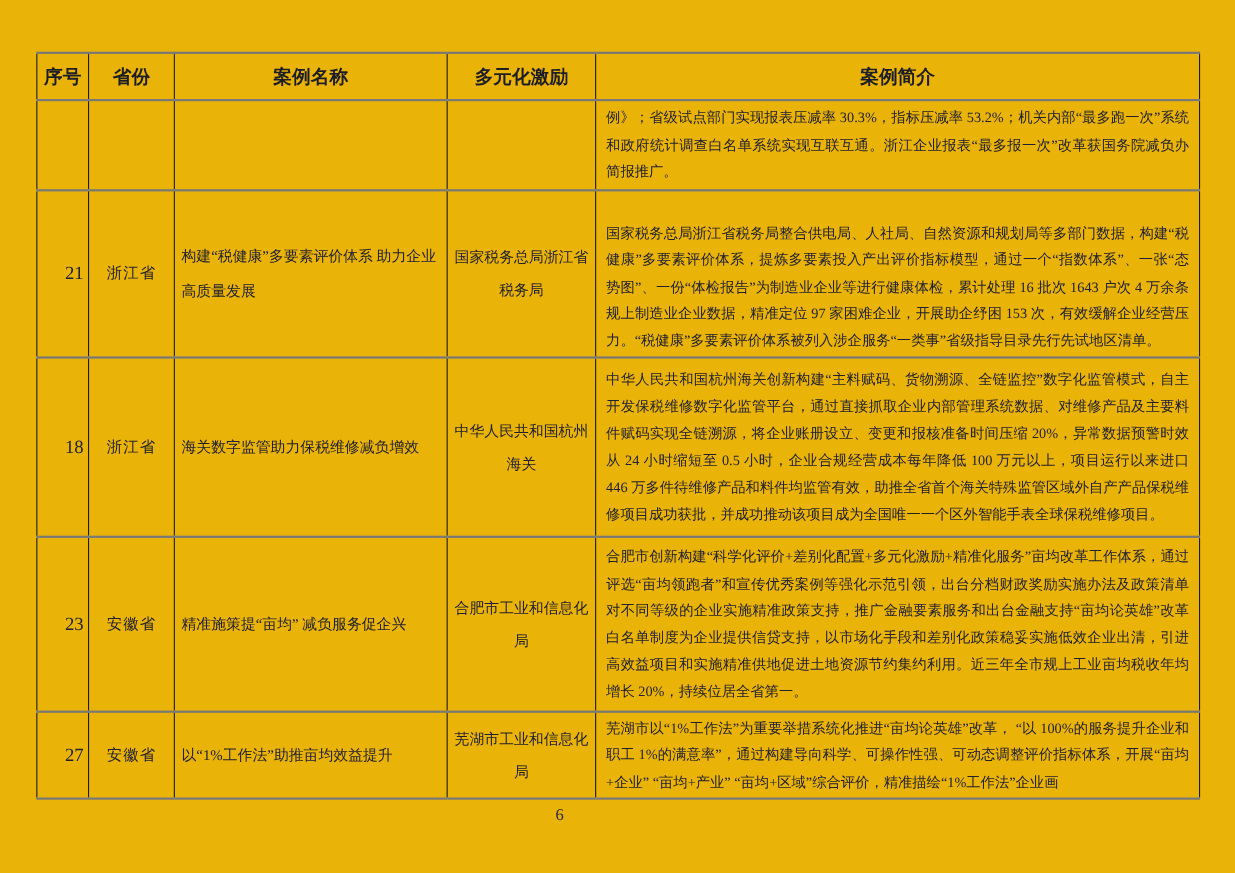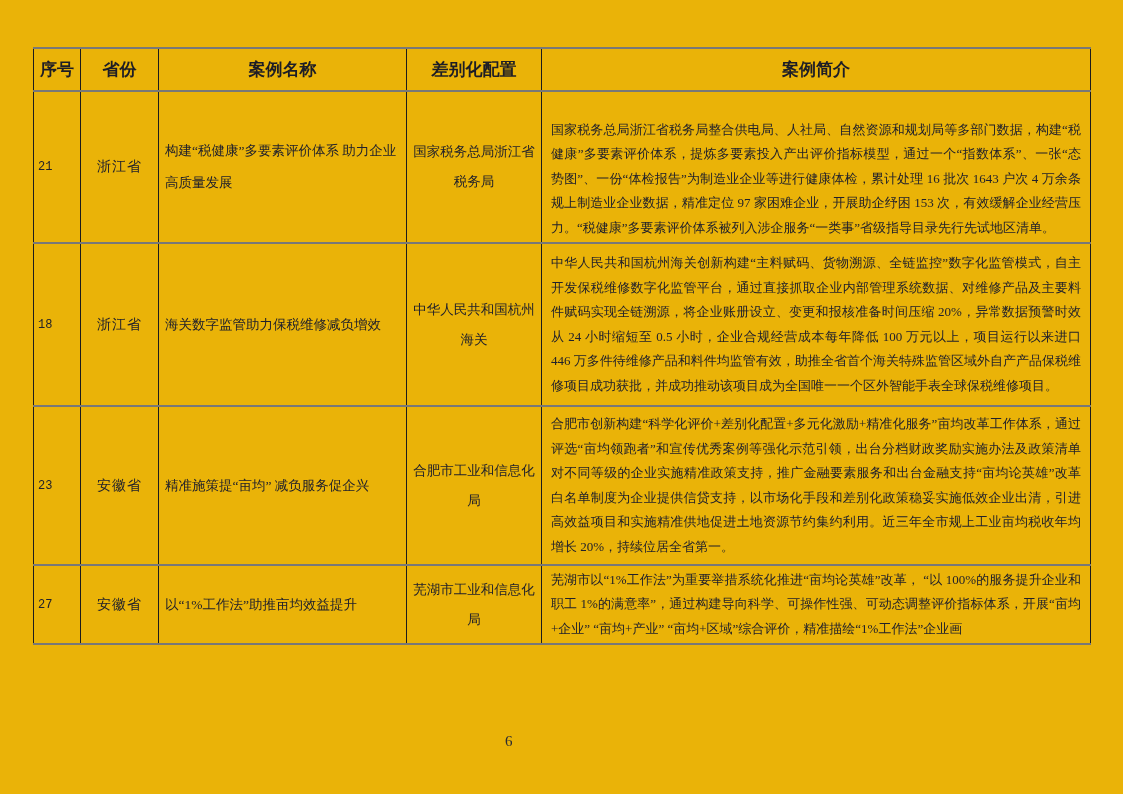--- a/index.html
+++ b/index.html
@@ -33,25 +33,24 @@
   .case-table th {
     font-family: "Liberation Sans", "DejaVu Sans", sans-serif;
     font-weight: bold;
     font-size: 17px;
     text-align: center;
     vertical-align: middle;
     height: 43px;
     color: #1d1d26;
   }
   td.c-index {
-    text-align: left;
+    text-align: right;
     vertical-align: middle;
-    font-size: 12px;
+    font-size: 17px;
     padding: 0 4px;
-    font-family: Liberation Mono, monospace;
   }
   td.c-prov {
     text-align: center;
     vertical-align: middle;
     font-size: 14px;
     letter-spacing: 1px;
     padding: 0 4px;
     margin-top: 20px;
   }
   td.c-name {
@@ -112,25 +111,36 @@
       <col style="width:78px">
       <col style="width:248px">
       <col style="width:135px">
       <col style="width:549px">
     </colgroup>
     <thead>
       <tr>
         <th>序号</th>
         <th>省份</th>
         <th>案例名称</th>
-        <th>差别化配置</th>
+        <th>多元化激励</th>
         <th>案例简介</th>
       </tr>
     </thead>
     <tbody>
+      <tr class="row-cont">
+        <td class="c-index"></td>
+        <td class="c-prov"></td>
+        <td class="c-name"></td>
+        <td class="c-unit"></td>
+        <td class="c-intro">
+          <div class="ibox">
+              <p>例》；省级试点部门实现报表压减率 30.3%，指标压减率 53.2%；机关内部“最多跑一次”系统和政府统计调查白名单系统实现互联互通。浙江企业报表“最多报一次”改革获国务院减负办简报推广。</p>
+            </div>
+        </td>
+      </tr>
       <tr class="row-21">
         <td class="c-index">21</td>
         <td class="c-prov">浙江省</td>
         <td class="c-name">构建“税健康”多要素评价体系 助力企业高质量发展</td>
         <td class="c-unit">国家税务总局浙江省税务局</td>
         <td class="c-intro">
           <div class="ibox">
               <p>国家税务总局浙江省税务局整合供电局、人社局、自然资源和规划局等多部门数据，构建“税健康”多要素评价体系，提炼多要素投入产出评价指标模型，通过一个“指数体系”、一张“态势图”、一份“体检报告”为制造业企业等进行健康体检，累计处理 16 批次 1643 户次 4 万余条规上制造业企业数据，精准定位 97 家困难企业，开展助企纾困 153 次，有效缓解企业经营压力。“税健康”多要素评价体系被列入涉企服务“一类事”省级指导目录先行先试地区清单。</p>
             </div>
         </td>

